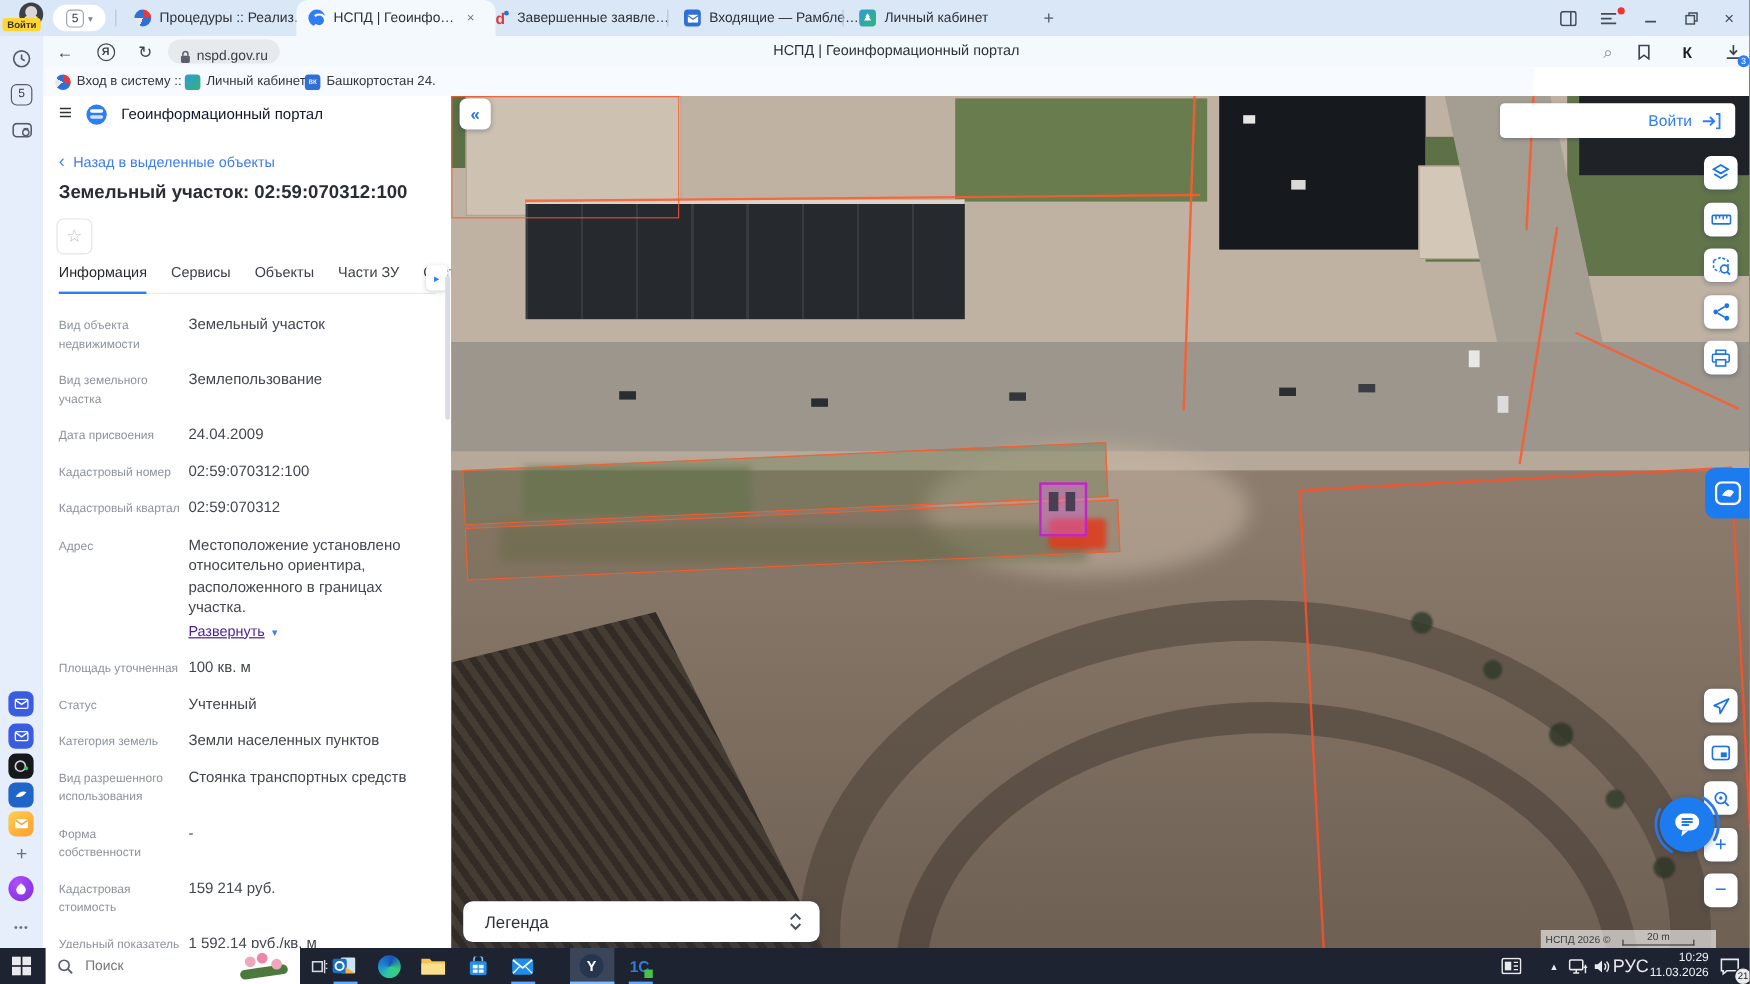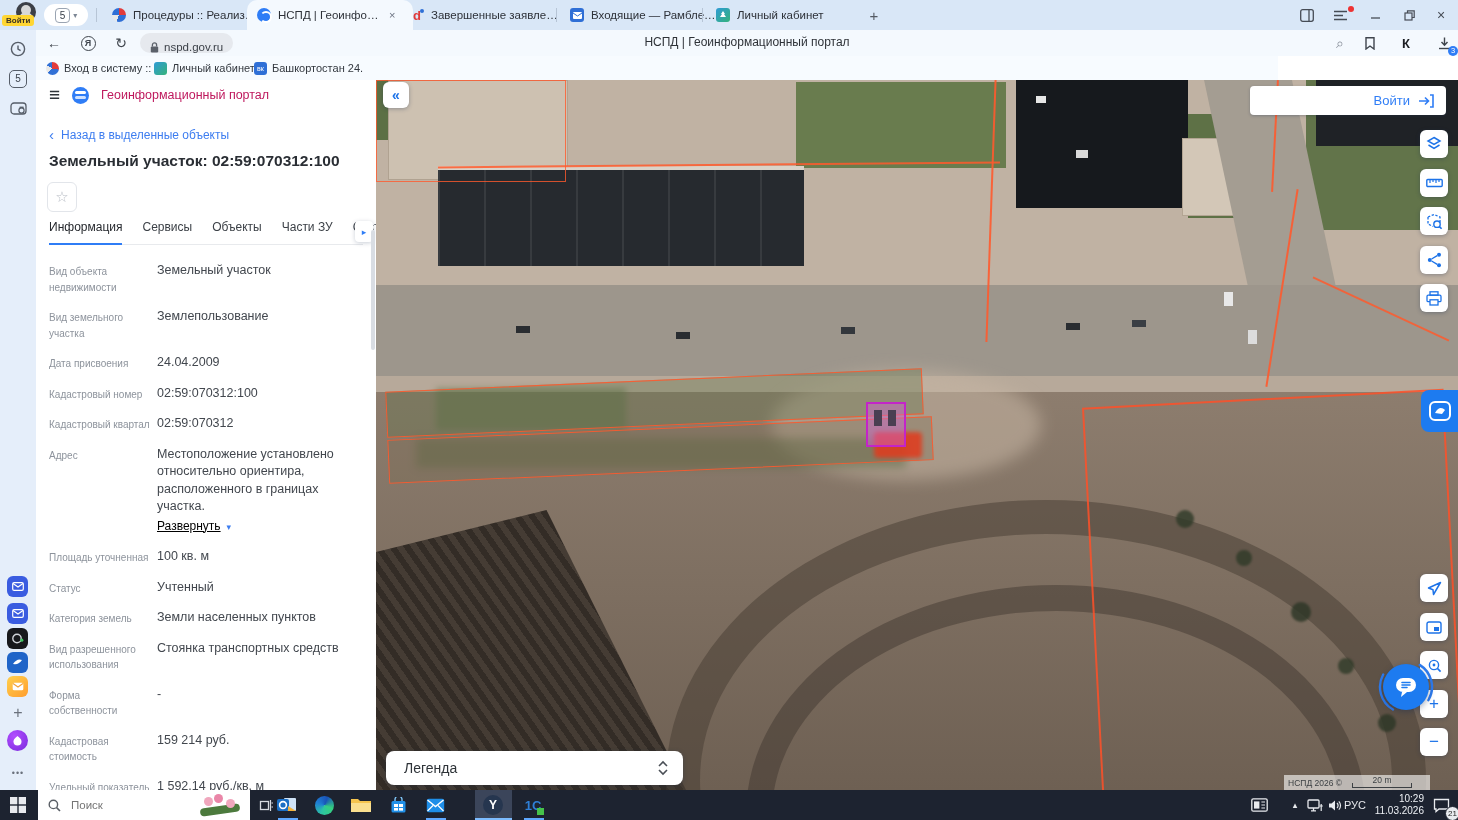--- a/index.html
+++ b/index.html
@@ -51,34 +51,34 @@
   .sbi{position:absolute;left:7px;width:22px;height:22px;display:flex;align-items:center;justify-content:center;color:#565d68;}
   .sbbox{border:1.5px solid #565d68;border-radius:5px;width:16px;height:16px;font-size:10px;line-height:16px;text-align:center;color:#3c424b;}
   .appic{border-radius:6px;width:21px;height:21px;display:flex;align-items:center;justify-content:center;}
 
   
   .panel{position:absolute;left:36px;top:80px;width:340px;height:710px;background:#fff;}
   .phead{position:absolute;left:13px;top:6px;display:flex;align-items:center;gap:12px;}
   .hamb{font-size:19px;color:#2e3338;font-weight:bold;line-height:18px;}
   .plogo{width:17px;height:17px;border-radius:50%;background:#2f7df6;position:relative;overflow:hidden;}
   .plogo:after{content:"";position:absolute;left:3px;top:4px;width:11px;height:3px;background:#fff;box-shadow:0 5px 0 #cfe2ff;border-radius:2px;}
-  .apptitle{font-size:12.5px;color:#be185d;}
+  .apptitle{font-size:12.5px;color:#0f172a;}
   .backlink{position:absolute;left:13px;top:46px;display:flex;align-items:center;gap:7px;color:#3d7df0;font-size:12px;cursor:pointer;}
   .ptitle{position:absolute;left:13px;top:72px;font-size:15.5px;font-weight:bold;color:#2a2e34;}
   .starbtn{position:absolute;left:11px;top:102px;width:28px;height:28px;border:1px solid #e2e5ea;border-radius:6px;color:#b9bec6;font-size:15px;display:flex;align-items:center;justify-content:center;}
   .ptabs{position:absolute;left:13px;top:140px;width:314px;display:flex;gap:20px;border-bottom:1px solid #e8eaed;}
   .ptab{font-size:12px;color:#3c4147;padding-bottom:9px;white-space:nowrap;}
   .ptab.active{color:#26292e;border-bottom:2px solid #2f7df6;margin-bottom:-1px;}
   .ptab-next{position:absolute;left:319px;top:141px;width:18px;height:21px;background:#fff;border-radius:4px;box-shadow:0 1px 4px rgba(40,60,90,.25);color:#2f7df6;font-size:9px;display:flex;align-items:center;justify-content:center;}
   .fields{position:absolute;left:13px;top:182px;width:312px;}
   .frow{display:grid;grid-template-columns:102px 1fr;column-gap:6px;margin-bottom:13px;}
   .flabel{font-size:10px;color:#8d939c;line-height:1.55;padding-top:2px;}
   .fvalue{font-size:12.5px;color:#42474e;line-height:1.4;}
   .fexpand{display:block;margin-top:2px;}
-  .fexpand a{color:#000000;font-size:12px;text-decoration:underline;cursor:pointer;}
+  .fexpand a{color:#4c1d95;font-size:12px;text-decoration:underline;cursor:pointer;}
   .fexpand .chev{color:#3d7df0;font-size:9px;margin-left:6px;}
   .pscroll{position:absolute;right:1px;top:150px;width:4px;height:120px;background:#d9dde3;border-radius:2px;}
 
   
   #map{position:absolute;left:376px;top:80px;width:1082px;height:710px;overflow:hidden;background:#b2a294;}
   .mapui{position:absolute;z-index:20;}
   .sqbtn{width:28px;height:28px;background:#fff;border-radius:6px;box-shadow:0 1px 4px rgba(30,50,80,.35);display:flex;align-items:center;justify-content:center;color:#1d73e8;}
   .loginbar{left:874px;top:6px;width:196px;height:29px;background:#fff;border-radius:4px;box-shadow:0 1px 3px rgba(30,50,80,.3);display:flex;align-items:center;justify-content:flex-end;gap:8px;padding-right:12px;box-sizing:border-box;color:#2f7df6;font-size:13px;}
   .legend{left:10px;top:671px;width:297px;height:34px;background:#fff;border-radius:8px;box-shadow:0 1px 5px rgba(30,50,80,.3);display:flex;align-items:center;justify-content:space-between;padding:0 14px 0 18px;box-sizing:border-box;font-size:14px;color:#2e3338;}
   .attrib{left:908px;top:695px;width:146px;height:15px;background:rgba(255,255,255,.6);display:flex;align-items:center;gap:10px;font-size:8.5px;color:#3c4044;padding:0 4px;box-sizing:border-box;}
@@ -96,21 +96,21 @@
   .tsearch input{border:none;outline:none;font-size:11.5px;color:#444;width:120px;font-family:"Liberation Sans",sans-serif;background:transparent;}
   .flower{position:absolute;right:6px;top:4px;width:46px;height:22px;}
   .flower .leaf{position:absolute;left:2px;top:12px;width:40px;height:8px;background:#4c7a3d;border-radius:4px;transform:rotate(-8deg);}
   .flower .p1,.flower .p2,.flower .p3{position:absolute;width:9px;height:9px;border-radius:50%;background:#f0a7bd;}
   .flower .p2{left:16px;top:0;background:#ea86a8;}
   .flower .p3{left:28px;top:5px;}
   .flower .p1{left:6px;top:3px;}
   .ticon{position:absolute;top:3px;width:26px;height:24px;display:flex;align-items:center;justify-content:center;}
   .underln{position:absolute;top:28px;height:2px;background:#5fa8ff;}
   .ytile{position:absolute;left:475px;top:0;width:37px;height:30px;background:#3b455a;}
-  .tray{position:absolute;top:0;height:30px;display:flex;align-items:center;color:#e8eaee;font-size:11px;}
+  .tray{position:absolute;top:0;height:30px;display:flex;align-items:center;color:#e8eaee;font-size:15px;}
   .clockblk{position:absolute;left:1374px;top:3px;width:50px;text-align:right;color:#eef1f5;font-size:10px;line-height:12px;}
   .notifbadge{position:absolute;right:-6px;bottom:-4px;background:#e9ebef;color:#222;border-radius:50%;font-size:8px;width:13px;height:13px;line-height:13px;text-align:center;border:1px solid #1d2330;}
 </style>
 </head>
 <body>
 
 <div id="screen">
 
   <div class="topbar">
     <div class="avatar"></div>

